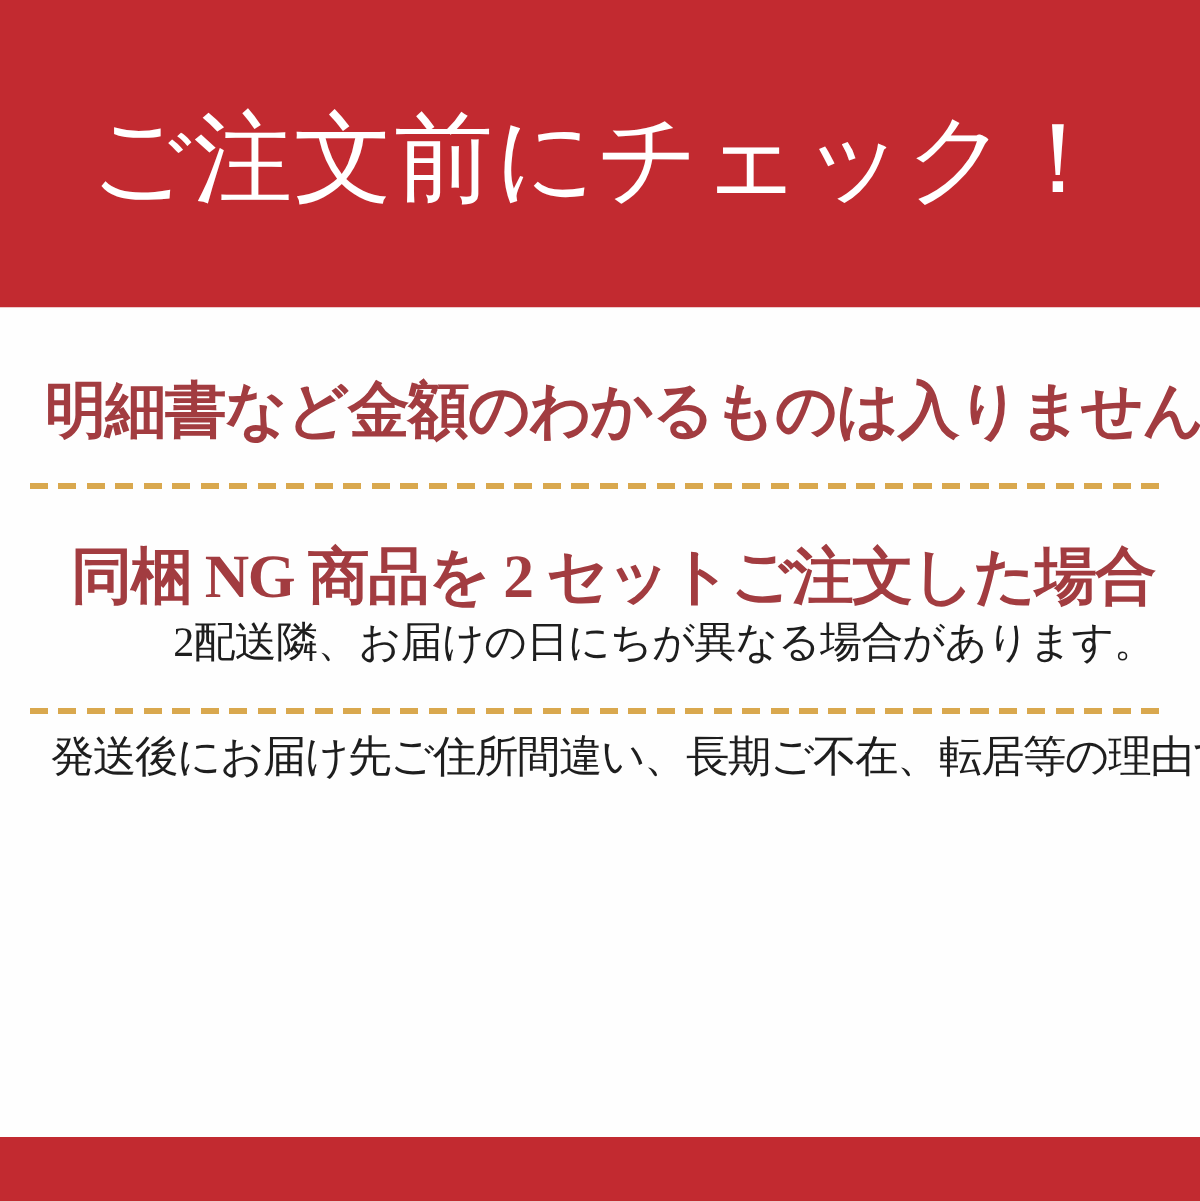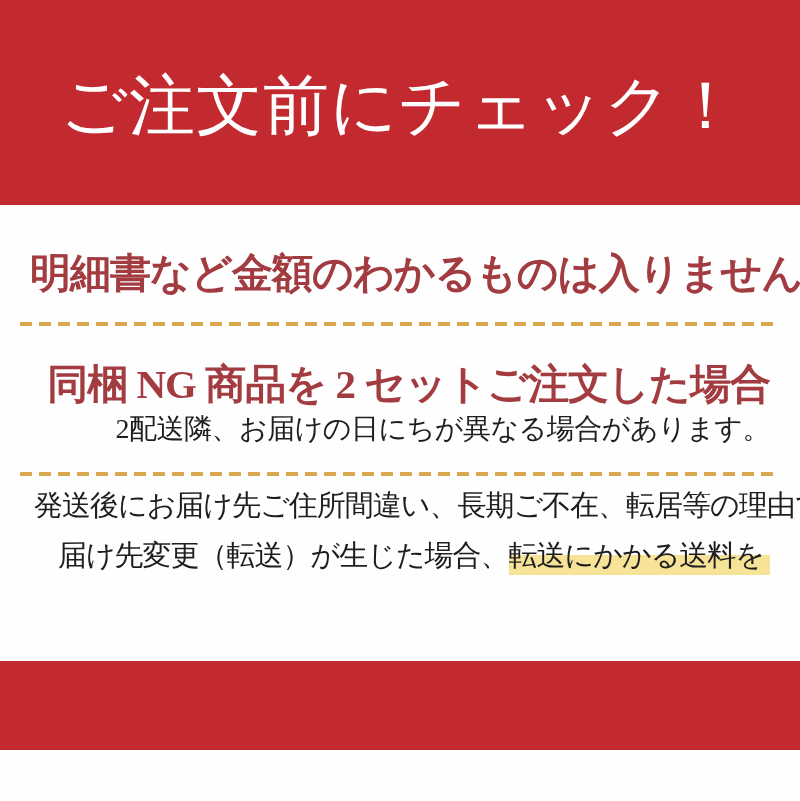--- a/index.html
+++ b/index.html
@@ -34,21 +34,21 @@
   .banner-title {
     color: var(--banner-text);
     font-size: 66px;
     font-weight: 500;
     letter-spacing: 1px;
     white-space: nowrap;
     padding-top: 6px;
   }
   
   .panel {
-    height: 456px;
+    height: 553px;
     background: var(--panel-white);
     padding: 44px 30px 0 30px;
     overflow: hidden;
   }
   .section-heading {
     color: var(--heading-red);
     font-size: 41px;
     line-height: 49px;
     font-weight: 600;
     letter-spacing: -1px;
@@ -119,21 +119,20 @@
     <section>
       <h2 class="section-heading heading-after-divider">同梱 NG 商品を 2 セットご注文した場合</h2>
       <p class="bundle-note">2配送隣、お届けの日にちが異なる場合があります。</p>
     </section>
 
     <div class="divider"></div>
 
     <section>
       <p class="address-note">
         <span class="line">発送後にお届け先ご住所間違い、長期ご不在、転居等の理由で</span>
-        <span class="line"><span>届け先変更（転送）が生じた場合、</span><span class="hl">転送にかかる送料を</span></span>
       </p>
     </section>
 
   </main>
 
   <footer class="footer-band"></footer>
 
 </div>
 
 </body></html>

